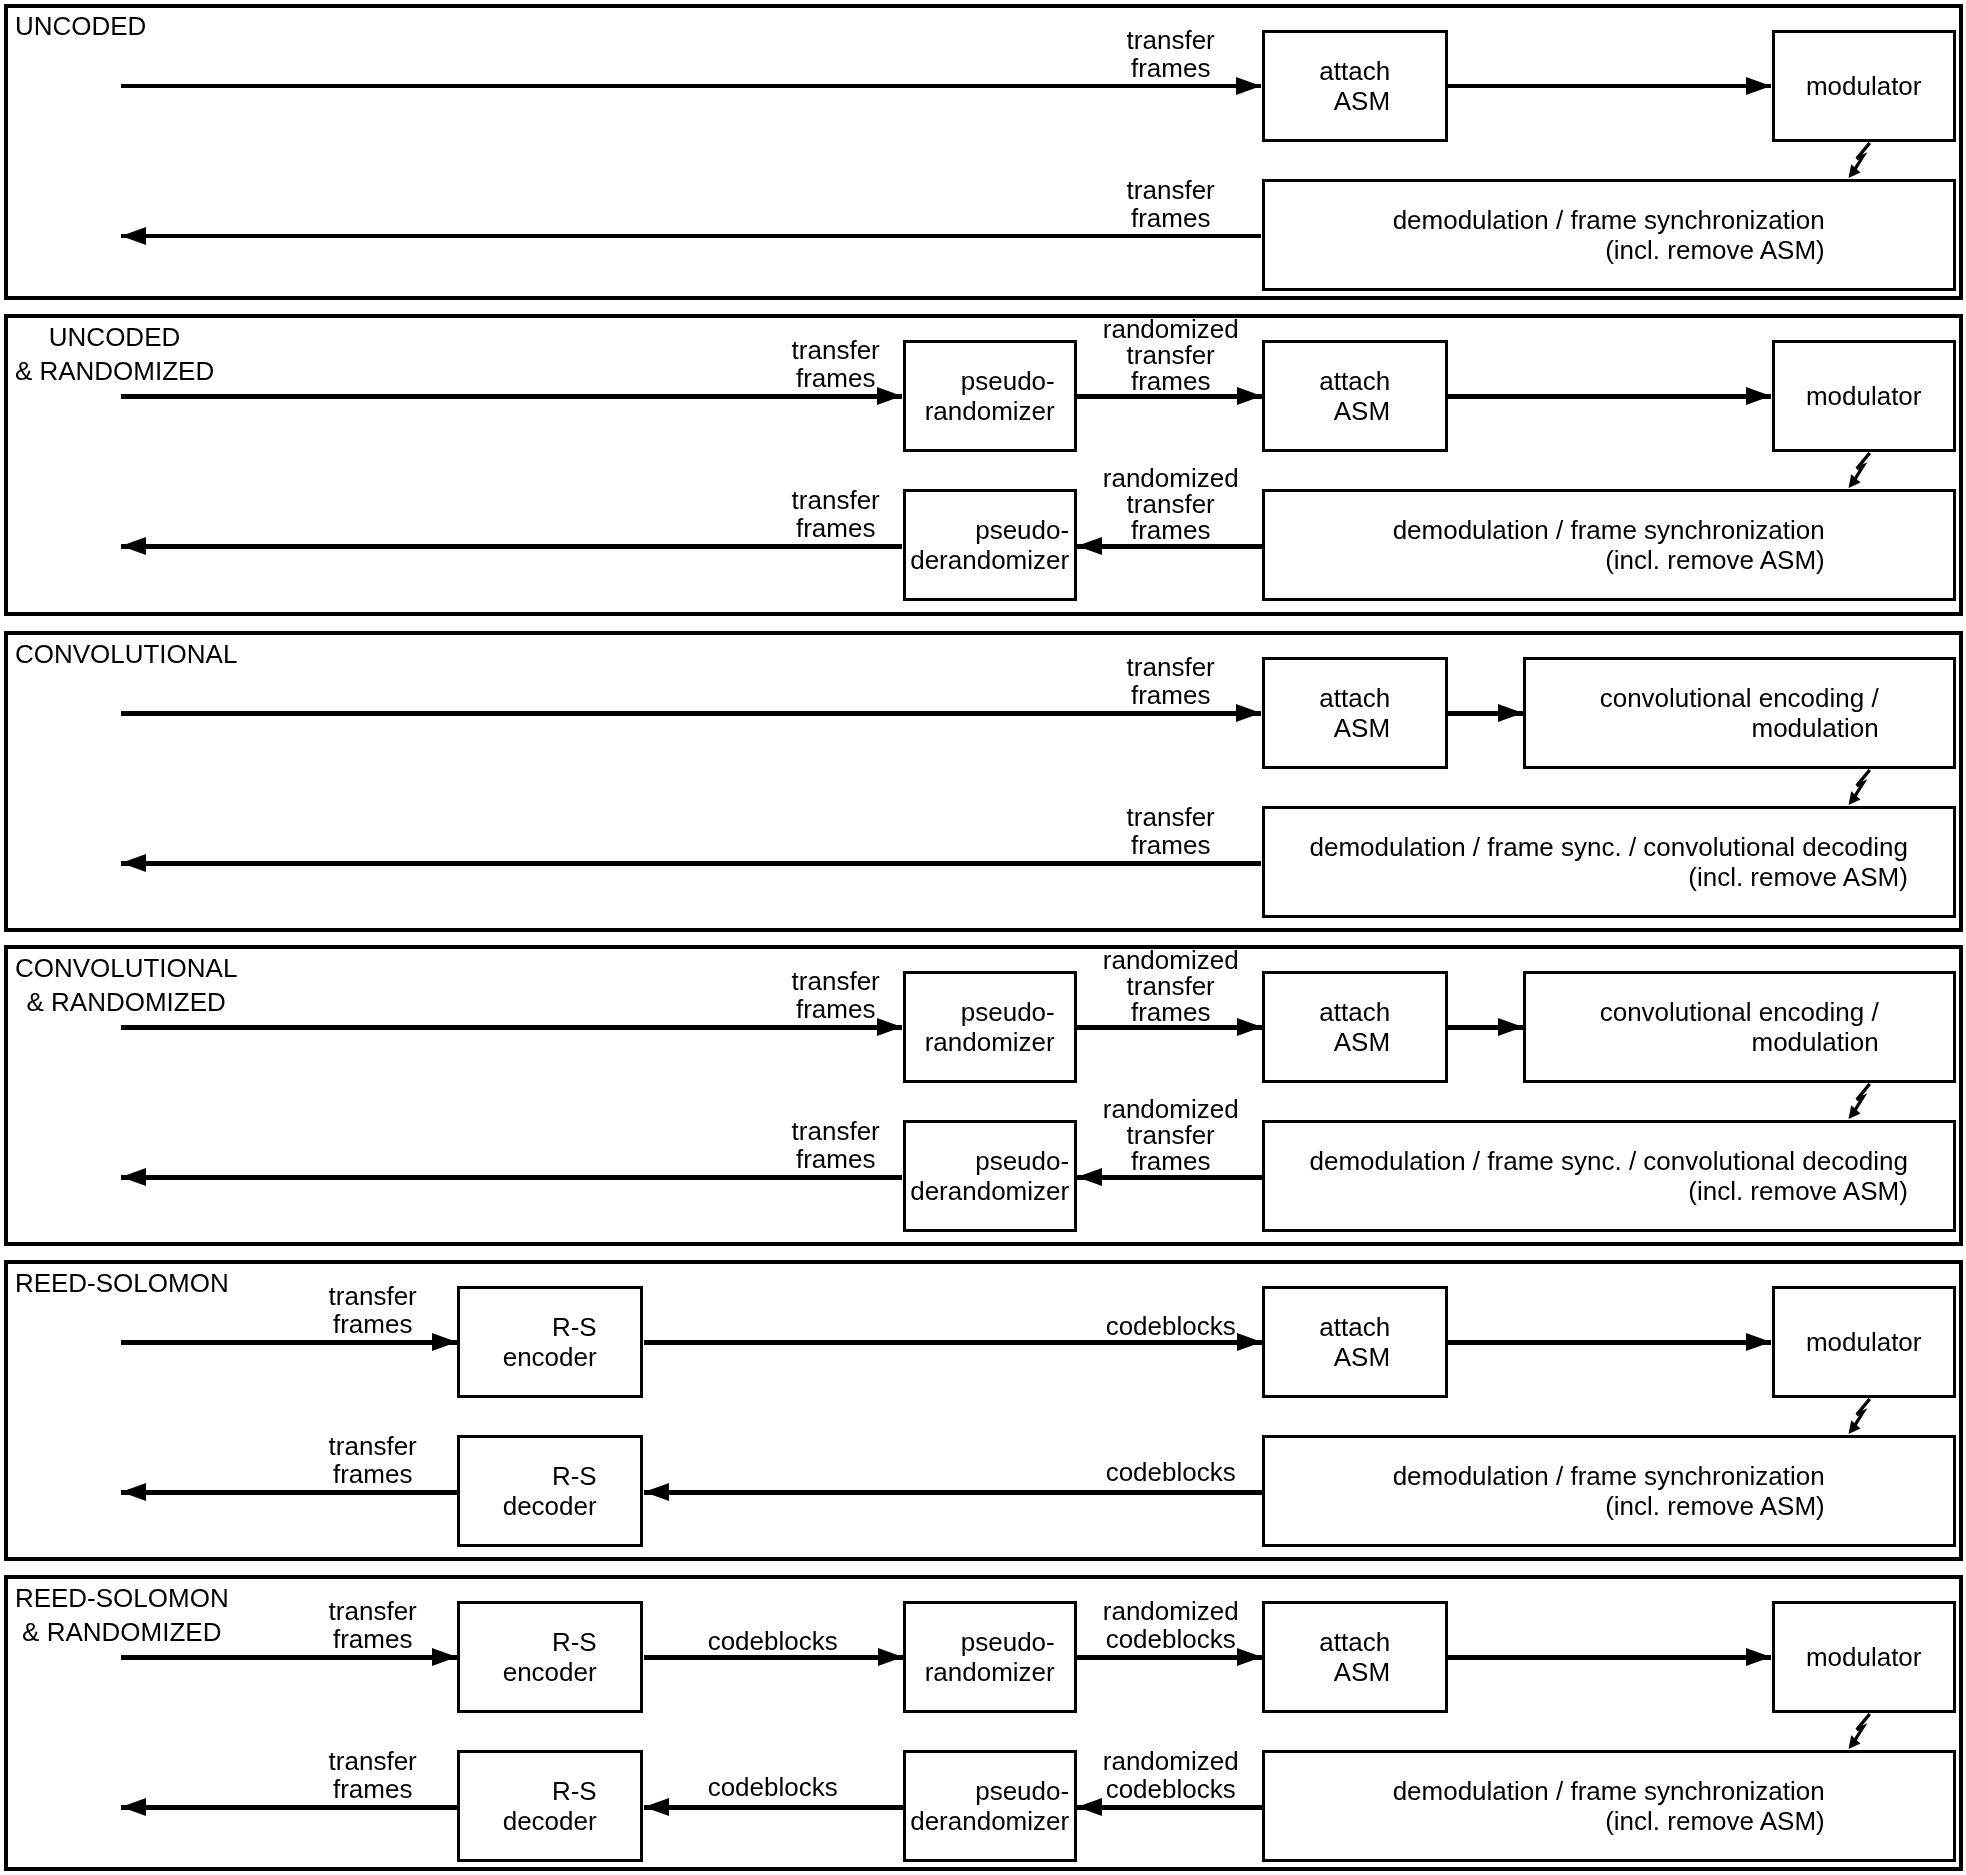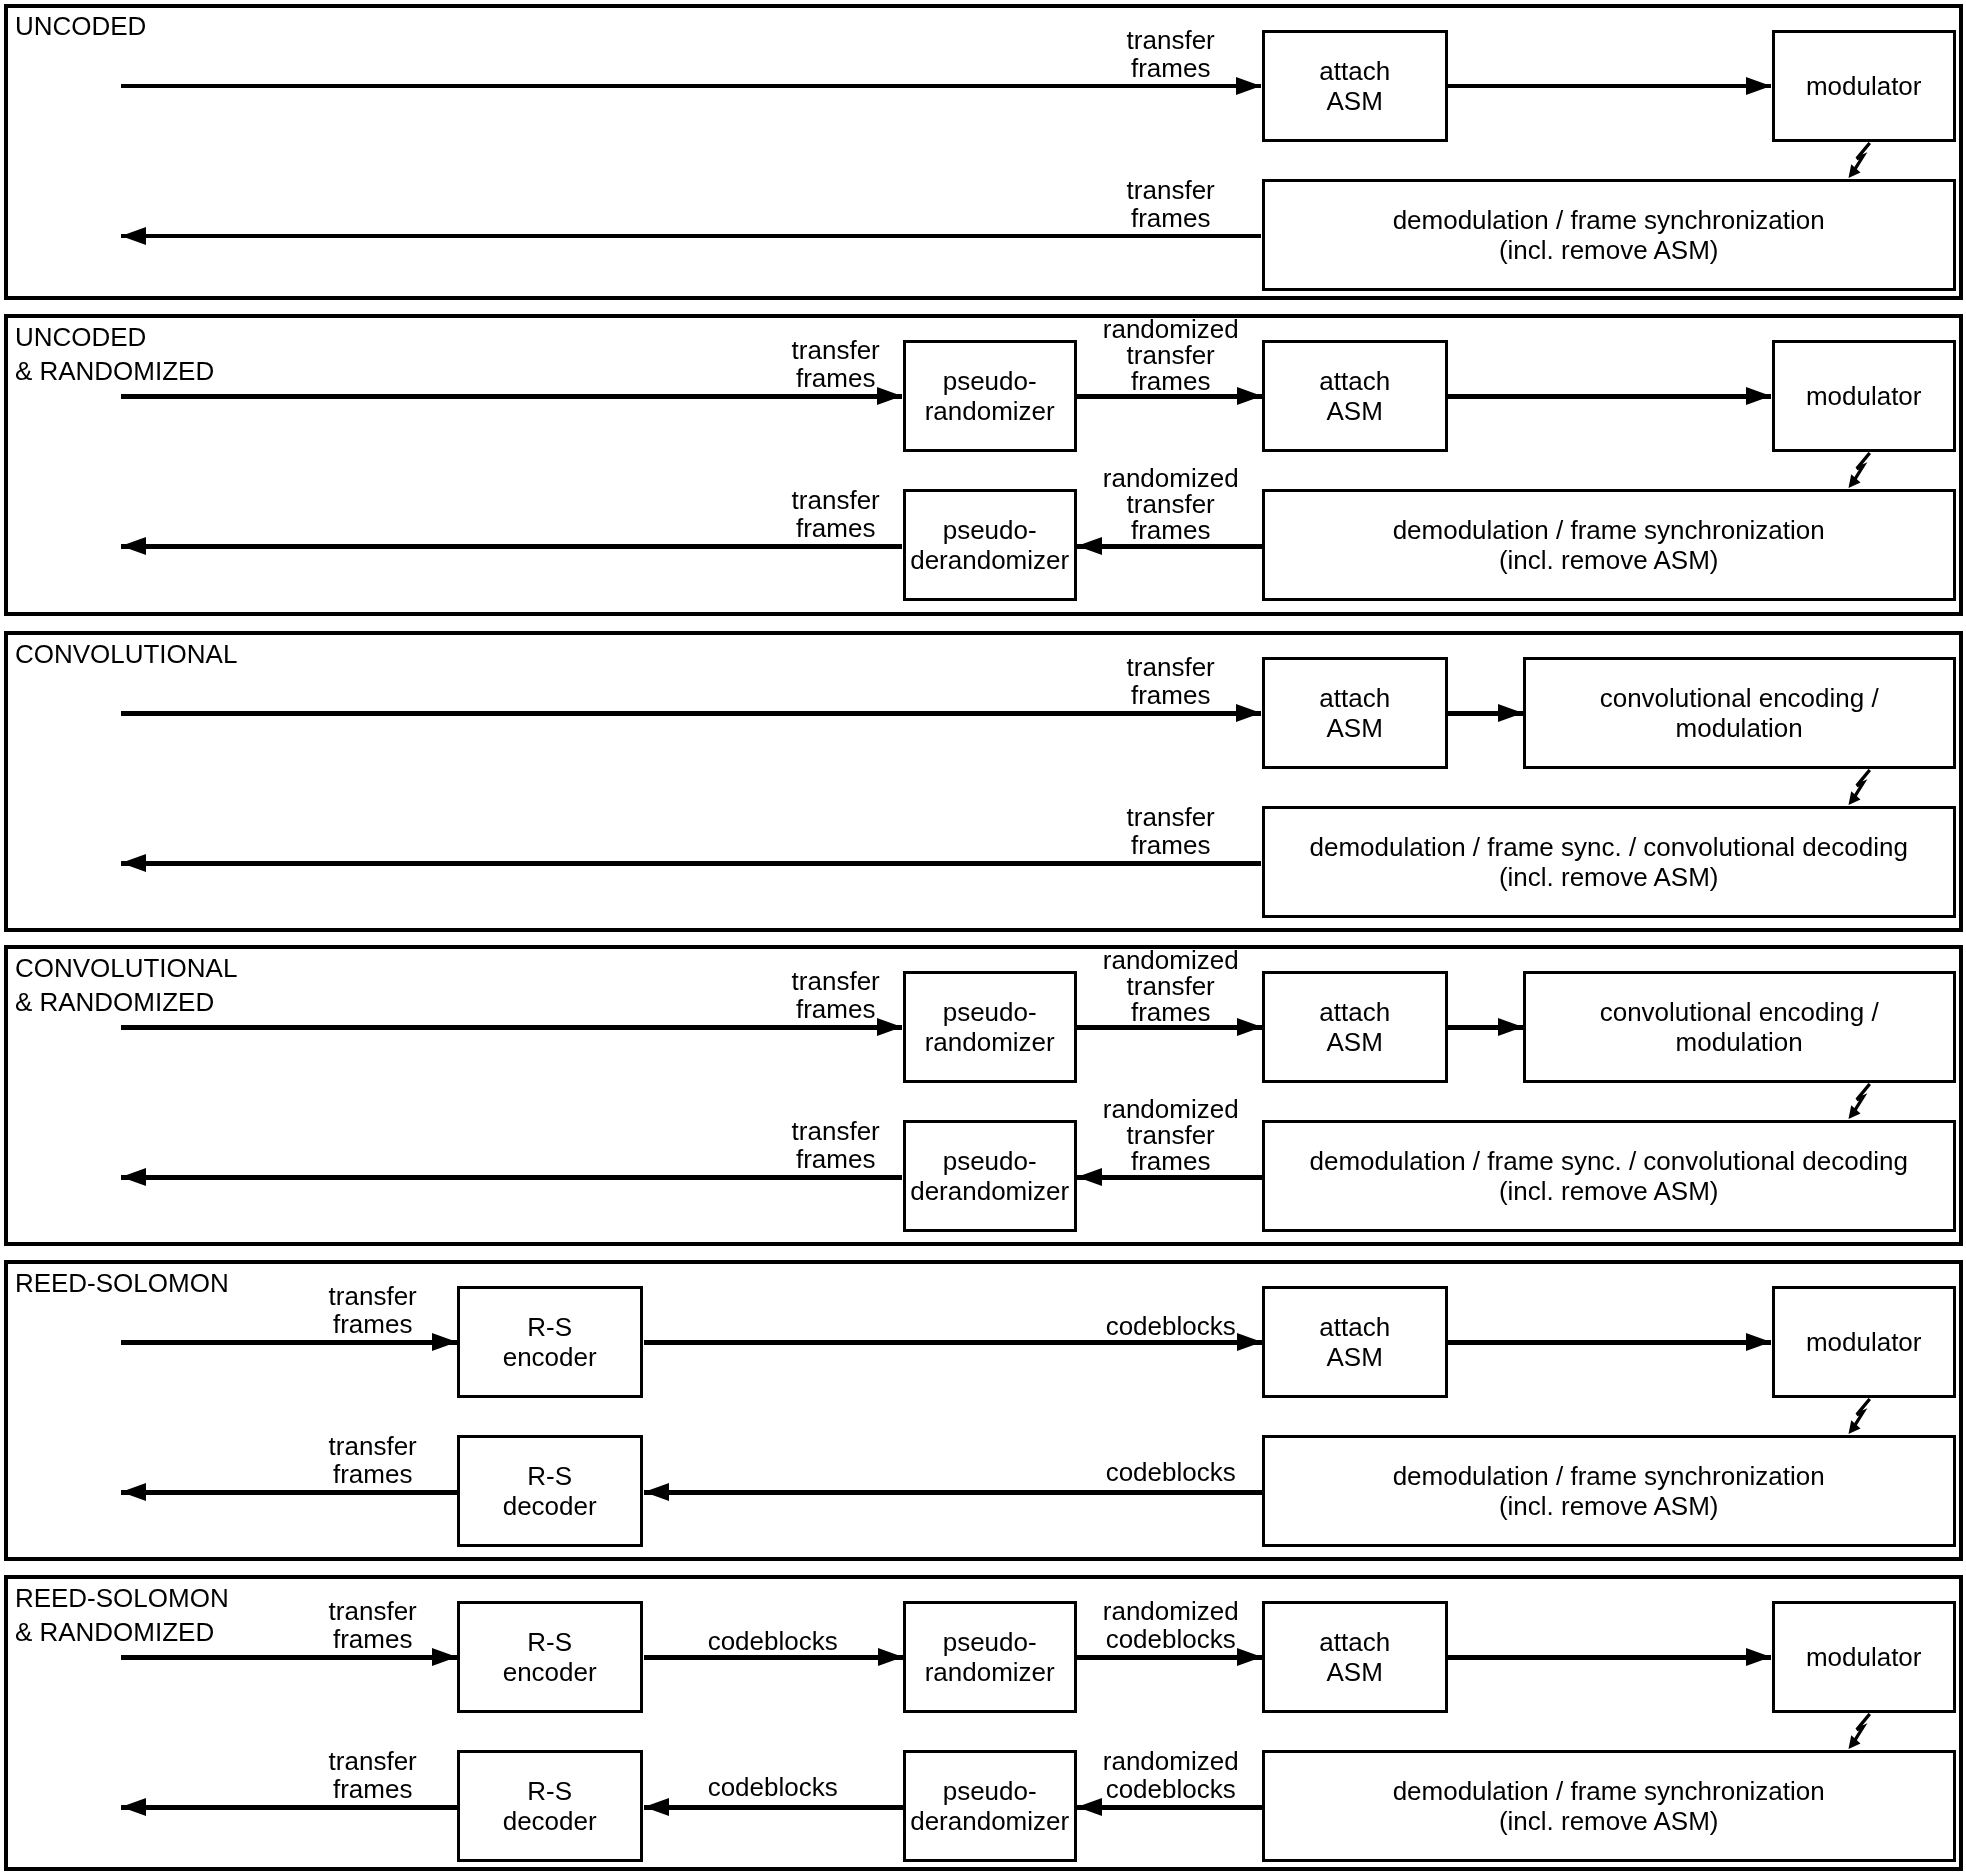--- a/index.html
+++ b/index.html
@@ -2,25 +2,25 @@
 <html style="font-size:15px"><head>
 <meta charset="utf-8">
 <style>
   html,body { margin:0; padding:0; background:#ffffff; }
   #canvas {
     position:relative; width:1966px; height:1876px; background:#ffffff;
     font-family:"Liberation Sans", sans-serif; color:#000;
   }
   .panel { position:absolute; left:3.7px; width:1959px; background:#fff; }
   .pborder { position:absolute; top:0; left:0; right:0; bottom:0; border:4.7px solid #000; pointer-events:none; }
-  .ptitle { position:absolute; left:11.2px; top:5.6px; font-size:26px; line-height:34px; white-space:pre-line; }
+  .ptitle { position:absolute; left:11.2px; top:5.6px; font-size:26px; line-height:34px; white-space:pre-line;text-align:center; }
   .box {
     position:absolute; border:3.7px solid #000; background:#fff; box-sizing:border-box;
     display:flex; align-items:center; justify-content:center;
-    text-align:center; font-size:26px; line-height:30px; white-space:pre-line;
+    text-align:right; font-size:26px; line-height:30px; white-space:pre-line;
   }
   .lbl {
     position:absolute; transform:translateX(-50%);
     text-align:center; font-size:26px; line-height:28px; white-space:pre-line;
   }
   .lbl3 { line-height:26px; }
   .arr { position:absolute; height:4.7px; background:#000; }
   .arr.r::after {
     content:""; position:absolute; right:0; top:50%; transform:translateY(-50%);
     width:0; height:0; border-top:9.3px solid transparent; border-bottom:9.3px solid transparent;

